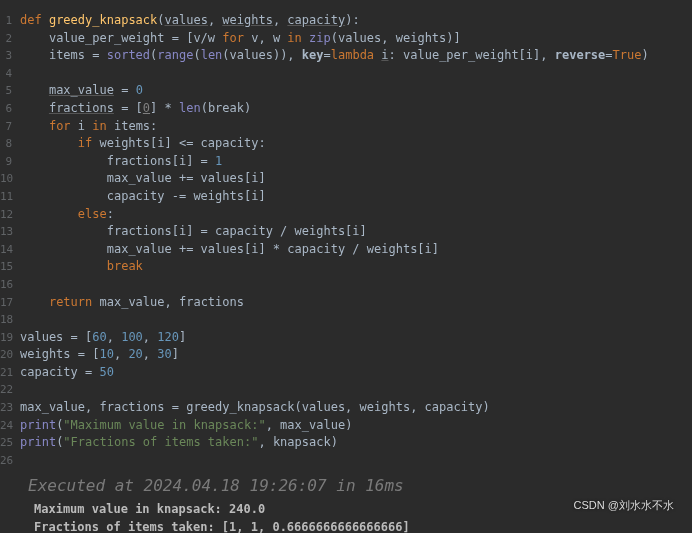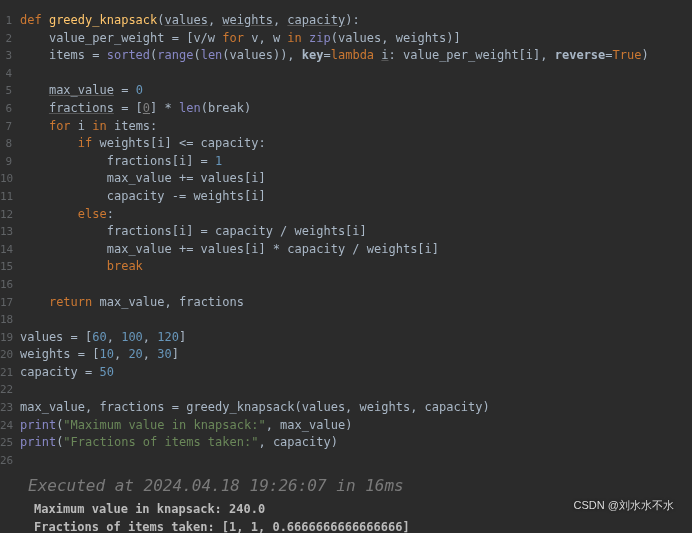--- a/index.html
+++ b/index.html
@@ -163,21 +163,21 @@
     <div class="line">
       <span class="gutter">23</span>
       <span class="code"><span>max_value, fractions = greedy_knapsack(values, weights, capacity)</span></span>
     </div>
     <div class="line">
       <span class="gutter">24</span>
       <span class="code"><span class="builtin">print</span><span>(</span><span class="str">"Maximum value in knapsack:"</span><span>, max_value)</span></span>
     </div>
     <div class="line">
       <span class="gutter">25</span>
-      <span class="code"><span class="builtin">print</span><span>(</span><span class="str">"Fractions of items taken:"</span><span>, capacity)</span></span>
+      <span class="code"><span class="builtin">print</span><span>(</span><span class="str">"Fractions of items taken:"</span><span>, knapsack)</span></span>
     </div>
     <div class="line">
       <span class="gutter">26</span>
       <span class="code"></span>
     </div>
   </div>
 <div class="exec">Executed at 2024.04.18 19:26:07 in 16ms</div>
 <div class="output" id="output-lines">
     <div class="output-line">Maximum value in knapsack: 240.0</div>
     <div class="output-line">Fractions of items taken: [1, 1, 0.6666666666666666]</div>

